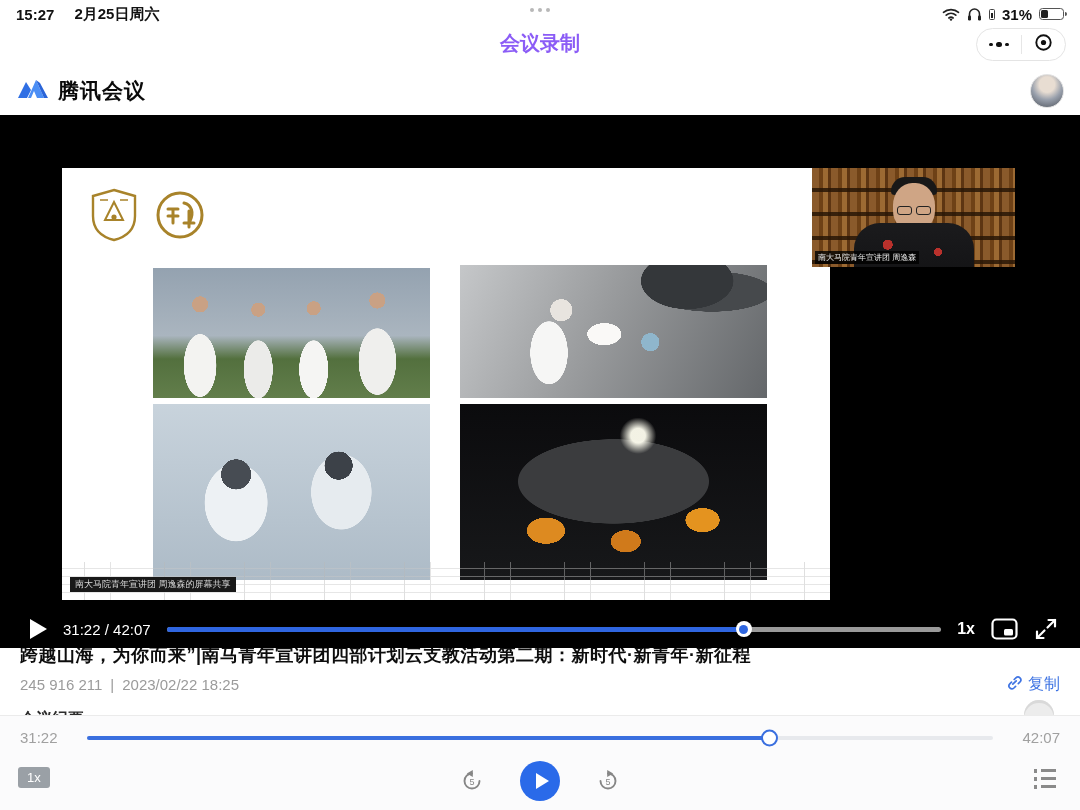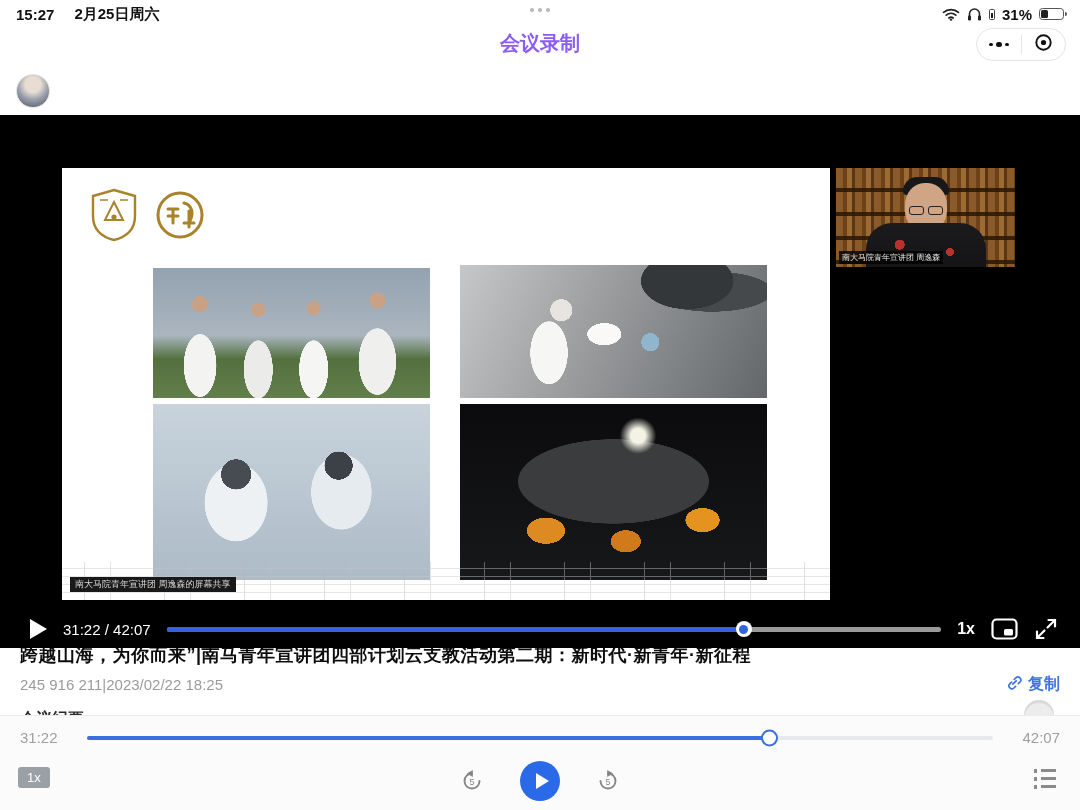--- a/index.html
+++ b/index.html
@@ -73,21 +73,21 @@
         radial-gradient(ellipse 15px 11px at 54% 78%, #d07a1b 0 100%, transparent 101%),
         radial-gradient(ellipse 17px 12px at 79% 66%, #e4931f 0 100%, transparent 101%),
         radial-gradient(ellipse 95px 42px at 50% 44%, #3b3c3e 0 100%, transparent 101%),
         linear-gradient(180deg, #0b0b0d 0%, #17181a 100%); }
   .skyline { position:absolute; left:0; right:0; bottom:0; height:38px; opacity:.45;
         background:
         repeating-linear-gradient(90deg, transparent 0 22px, #b9b9b9 22px 23px, transparent 23px 48px, #c4c4c4 48px 49px, transparent 49px 80px),
         repeating-linear-gradient(0deg, transparent 0 7px, #c9c9c9 7px 8px); }
   .share-watermark { position:absolute; left:8px; bottom:8px; background:#191919; color:#d8d8d8; font-size:9px; padding:2px 5px; line-height:1.2; }
 
-  .speaker-video { position:absolute; right:65px; top:53px; width:179px; height:99px; overflow:hidden; background:
+  .speaker-video { position:absolute; right:65px; top:53px; width:203px; height:99px; overflow:hidden; background:
         repeating-linear-gradient(180deg, rgba(40,22,6,0) 0 20px, rgba(40,22,6,.85) 20px 24px),
         repeating-linear-gradient(90deg, #8a5a2b 0 7px, #6e4116 7px 11px, #9c6a33 11px 16px, #5d3512 16px 19px),
         linear-gradient(180deg, #6b4420, #7d5228); }
   .sv-body { position:absolute; bottom:-4px; left:50%; transform:translateX(-50%); width:120px; height:48px; background:#1b1b1d; border-radius:26px 26px 0 0;
         background-image:radial-gradient(circle 5px at 28% 45%, #b9312c 0 100%, transparent 101%), radial-gradient(circle 4px at 70% 60%, #b9312c 0 100%, transparent 101%), linear-gradient(#1b1b1d,#141416); }
   .sv-head { position:absolute; bottom:36px; left:50%; transform:translateX(-50%); width:42px; height:48px; background:#cfa585; border-radius:46% 46% 42% 42%; }
   .sv-hair { position:absolute; bottom:72px; left:50%; transform:translateX(-50%); width:46px; height:18px; background:#181818; border-radius:22px 22px 6px 6px; }
   .sv-glasses { position:absolute; bottom:52px; left:50%; transform:translateX(-50%); width:34px; height:9px; display:flex; gap:4px; }
   .sv-glasses i { flex:1; border:1.5px solid #222; border-radius:3px; }
   .speaker-label { position:absolute; left:3px; bottom:3px; background:rgba(0,0,0,.8); color:#e8e8e8; font-size:8px; padding:1px 3px; }
@@ -100,22 +100,22 @@
   .vc-thumb { position:absolute; right:-8px; top:50%; transform:translateY(-50%); width:16px; height:16px; border-radius:50%; background:#fff; display:flex; align-items:center; justify-content:center; cursor:pointer; }
   .vc-thumb i { width:9px; height:9px; border-radius:50%; background:#2f66e0; }
   .vc-speed { font-size:16px; font-weight:700; cursor:pointer; }
   .vc-icon { display:flex; align-items:center; cursor:pointer; }
 
   
   .info-section { position:relative; height:68px; padding:0 20px; overflow:hidden; }
   .title-clip { height:19px; overflow:hidden; }
   .title-clip .t { margin-top:-5px; font-size:18px; font-weight:700; color:#0d0d0d; white-space:nowrap; letter-spacing:.5px; }
   .meta-row { margin-top:7px; display:flex; justify-content:space-between; align-items:center; }
-  .meta-left { color:#9b9b9b; font-size:15px; display:flex; }
-  .copy-btn { display:flex; align-items:center; gap:5px; color:#3f74e3; font-size:16px; cursor:pointer;font-weight:bold; }
+  .meta-left { color:#9b9b9b; font-size:15px; display:flex; gap:8px; }
+  .copy-btn { display:flex; align-items:center; gap:5px; color:#3f74e3; font-size:16px; cursor:pointer; }
   .notes-clip { position:absolute; left:20px; bottom:0; height:7px; overflow:hidden; }
   .notes-clip .t { font-size:16px; font-weight:600; color:#2c2c2c; }
   .float-partial { position:absolute; right:26px; bottom:-14px; width:30px; height:30px; border-radius:50%; background:#ececec; box-shadow:inset 0 3px 0 #d9d9d9; }
 
   
   .bottom-bar { position:relative; height:94px; background:#fbfbfc; box-shadow:0 -1px 0 #ebebeb; padding-top:13px; }
   .bp-row1 { display:flex; align-items:center; gap:29px; padding:0 20px; }
   .bp-time { color:#a0a0a0; font-size:15px; }
   .bp-track { position:relative; flex:1; height:4px; border-radius:2px; background:#e7e9ed; cursor:pointer; }
   .bp-fill { position:relative; height:100%; border-radius:2px; background:#3a6fdf; }
@@ -190,20 +190,30 @@
           <svg width="19" height="19" viewBox="0 0 19 19">
               <circle cx="9.5" cy="9.5" r="7.2" fill="none" stroke="#111" stroke-width="1.9"></circle>
               <circle cx="9.5" cy="9.5" r="2.6" fill="#111"></circle>
             </svg>
         </span>
       </div>
     </div>
   </div>
 
   <div class="app-header">
+    <div class="brand">
+      <span>
+        <svg width="34" height="24" viewBox="0 0 34 24">
+            <path d="M2 21 L10 5 L15 13 L11 21 Z" fill="#2f6fe4"></path>
+            <path d="M12 21 L20 3 L28 21 L21 21 L18 14 L15 21 Z" fill="#4b8ef5"></path>
+            <path d="M20 3 L28 21 L32 21 L24 6 Z" fill="#2a64d8"></path>
+          </svg>
+      </span>
+      <span class="brand-text">腾讯会议</span>
+    </div>
     <div class="avatar"></div>
   </div>
 
   <div class="video-player">
     <div class="slide">
       <div class="slide-logos">
         <span>
           <svg width="48" height="54" viewBox="0 0 48 54">
               <path d="M24 2 L45 8 V28 C45 42 36 49 24 52 C12 49 3 42 3 28 V8 Z" fill="none" stroke="#a8832a" stroke-width="2.4"></path>
               <path d="M24 14 L33 32 H15 Z" fill="none" stroke="#a8832a" stroke-width="2"></path>

